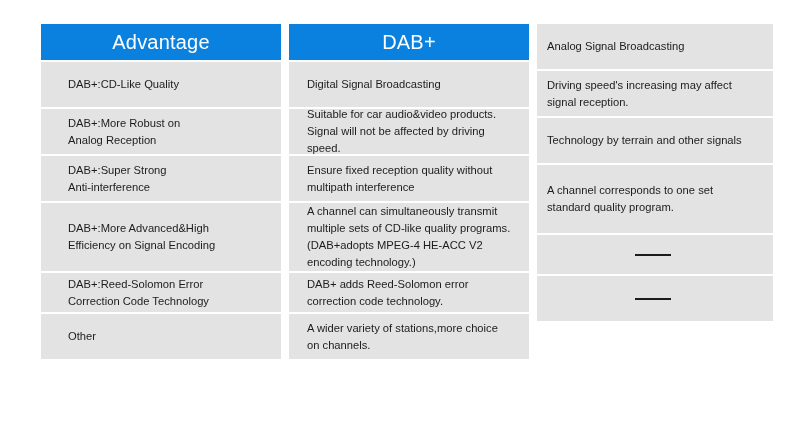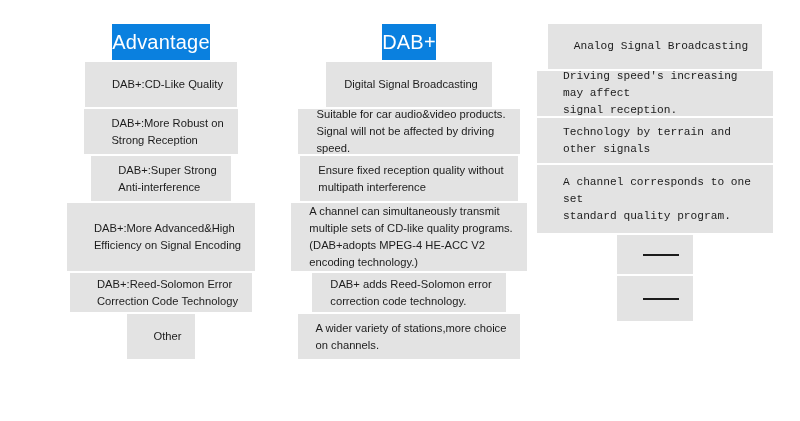--- a/index.html
+++ b/index.html
@@ -19,21 +19,20 @@
     top: 24px;
     width: 732px;
     height: 340px;
     display: flex;
     gap: 8px;
   }
   .column {
     display: flex;
     flex-direction: column;
     gap: 2px;
-    align-items: center;
   }
   .col-0 { width: 240px; }
   .col-1 { width: 240px; }
   .col-2 { width: 236px; }
 
   .col-header {
     background: #0a80df;
     color: #ffffff;
     height: 36px;
     line-height: 36px;
@@ -62,21 +61,21 @@
   .r0 { height: 45px; }
   .r1 { height: 45px; }
   .r2 { height: 45px; }
   .r3 { height: 68px; }
   .r4 { height: 39px; }
   .r5 { height: 45px; }
 
   
   .col-0 .cell { padding-left: 27px; }
   .col-1 .cell { padding-left: 18px; }
-  .col-2 .cell { padding-left: 26px; font-family: Liberation Mono, monospace; }
+  .col-2 .cell { padding-left: 10px; }
 
   
   .cell.dash {
     align-items: center;
     justify-content: center;
   }
   .dash-mark {
     display: block;
     width: 36px;
     height: 2px;
@@ -87,21 +86,21 @@
 <body>
 
 <div class="table-wrap">
     <div class="column col-0">
       <div class="col-header">Advantage</div>
       <div class="cell r0">
         <p>DAB+:CD-Like Quality</p>
       </div>
       <div class="cell r1">
         <p>DAB+:More Robust on</p>
-        <p>Strong Reception</p>
+        <p>Analog Reception</p>
       </div>
       <div class="cell r2">
         <p>DAB+:Super Strong</p>
         <p>Anti-interference</p>
       </div>
       <div class="cell r3">
         <p>DAB+:More Advanced&amp;High</p>
         <p>Efficiency on Signal Encoding</p>
       </div>
       <div class="cell r4">

